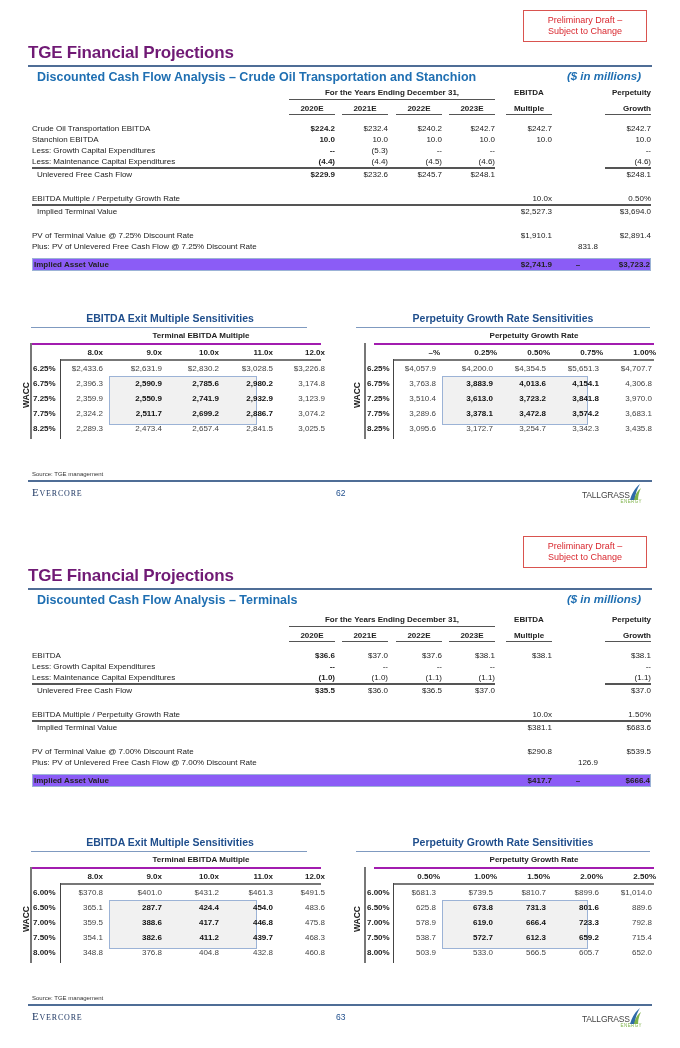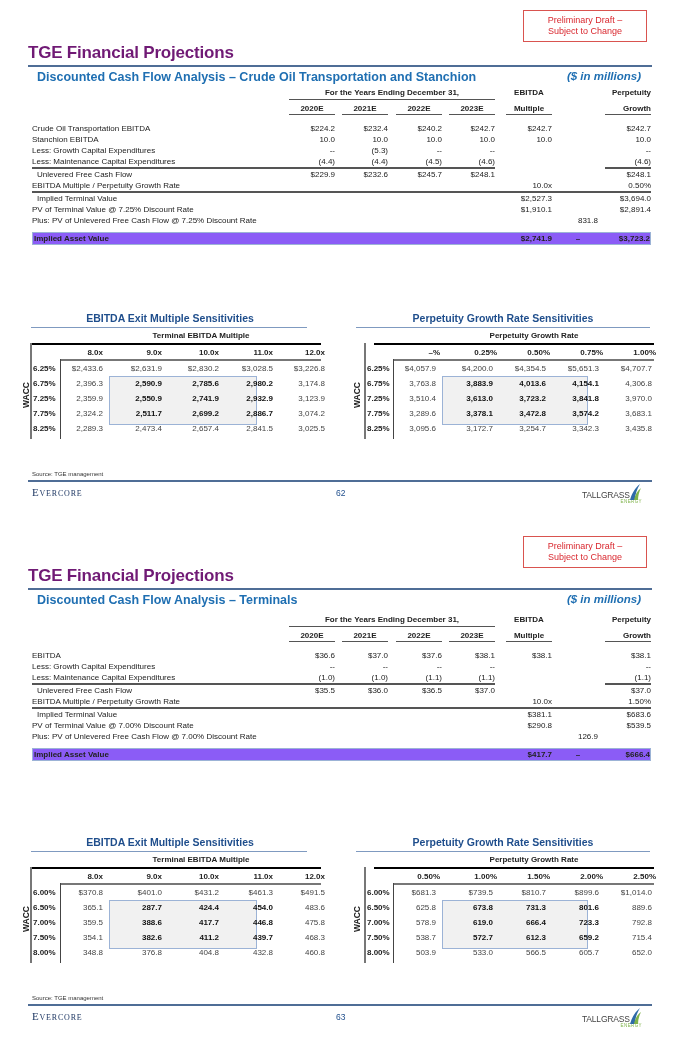--- a/index.html
+++ b/index.html
@@ -62,42 +62,42 @@
   .hdr-row2 .mult {
     position: absolute; left: 474px; top: 2px; width: 46px; text-align: center; font-weight: bold;
     border-bottom: 1px solid #555; line-height: 11px;
   }
   .hdr-row2 .grow {
     position: absolute; left: 573px; top: 2px; width: 46px; text-align: right; font-weight: bold;
     border-bottom: 1px solid #555; line-height: 11px;
   }
 
   .row { position: relative; height: 11px; line-height: 11px; }
-  .row.gap { margin-top: 0; }
+  .row.gap { margin-top: 13px; }
   .row .lbl { position: absolute; left: 0; white-space: nowrap; }
   .row .lbl.ind { left: 5px; }
   .row .c { position: absolute; width: 46px; text-align: right; }
-  .c0 { left: 257px; } .c1 { left: 310px; } .c2 { left: 364px; } .c3 { left: 417px; }
+  .c0 { left: 257px; font-weight: bold; } .c1 { left: 310px; } .c2 { left: 364px; } .c3 { left: 417px; }
   .cm { left: 474px; } .cmid { left: 520px; } .cp { left: 573px; }
   .rule-thick { position: absolute; height: 2px; background: #555; }
 
   .implied-row {
     position: relative; height: 13px; line-height: 12px; margin-top: 6px;
     border: 1px solid #9cb3d6; background: #8b5cf6; font-weight: bold;
   }
   .implied-row .lbl { left: 1px; }
 
   
   .sens-title {
     position: absolute; font-size: 10.5px; font-weight: bold; color: #1f4e8c; text-align: center;
   }
   .sens-rule { position: absolute; height: 1px; background: #7f9ac0; }
   .sens { position: absolute; font-size: 8px; }
   .sens .axis-title { position: absolute; top: 0; font-weight: bold; text-align: center; }
-  .sens .col-hdr-row { position: absolute; left: 10px; height: 20px; border-top: 2px solid #000000; }
+  .sens .col-hdr-row { position: absolute; left: 10px; height: 20px; border-top: 2px solid #a21caf; }
   .sens .col-hdr { position: absolute; top: 3px; width: 48px; text-align: right; font-weight: bold; }
   .sens .wacc-rule { position: absolute; width: 2px; background: #777; }
   .sens .row-hdr-rule { position: absolute; width: 1px; background: #444; }
   .sens .top-data-rule { position: absolute; height: 2px; background: #777; }
   .sens .rowlbl { position: absolute; font-weight: bold; }
   .sens .cell { position: absolute; width: 48px; text-align: right; color: #444; }
   .sens .cell.bold { font-weight: bold; color: #111; }
   .sens .hl-box { position: absolute; border: 1px solid #9cb3d6; background: #f1f1f1; }
   .sens .wacc {
     position: absolute; font-weight: bold; font-size: 8.5px; transform: rotate(-90deg); transform-origin: center;

